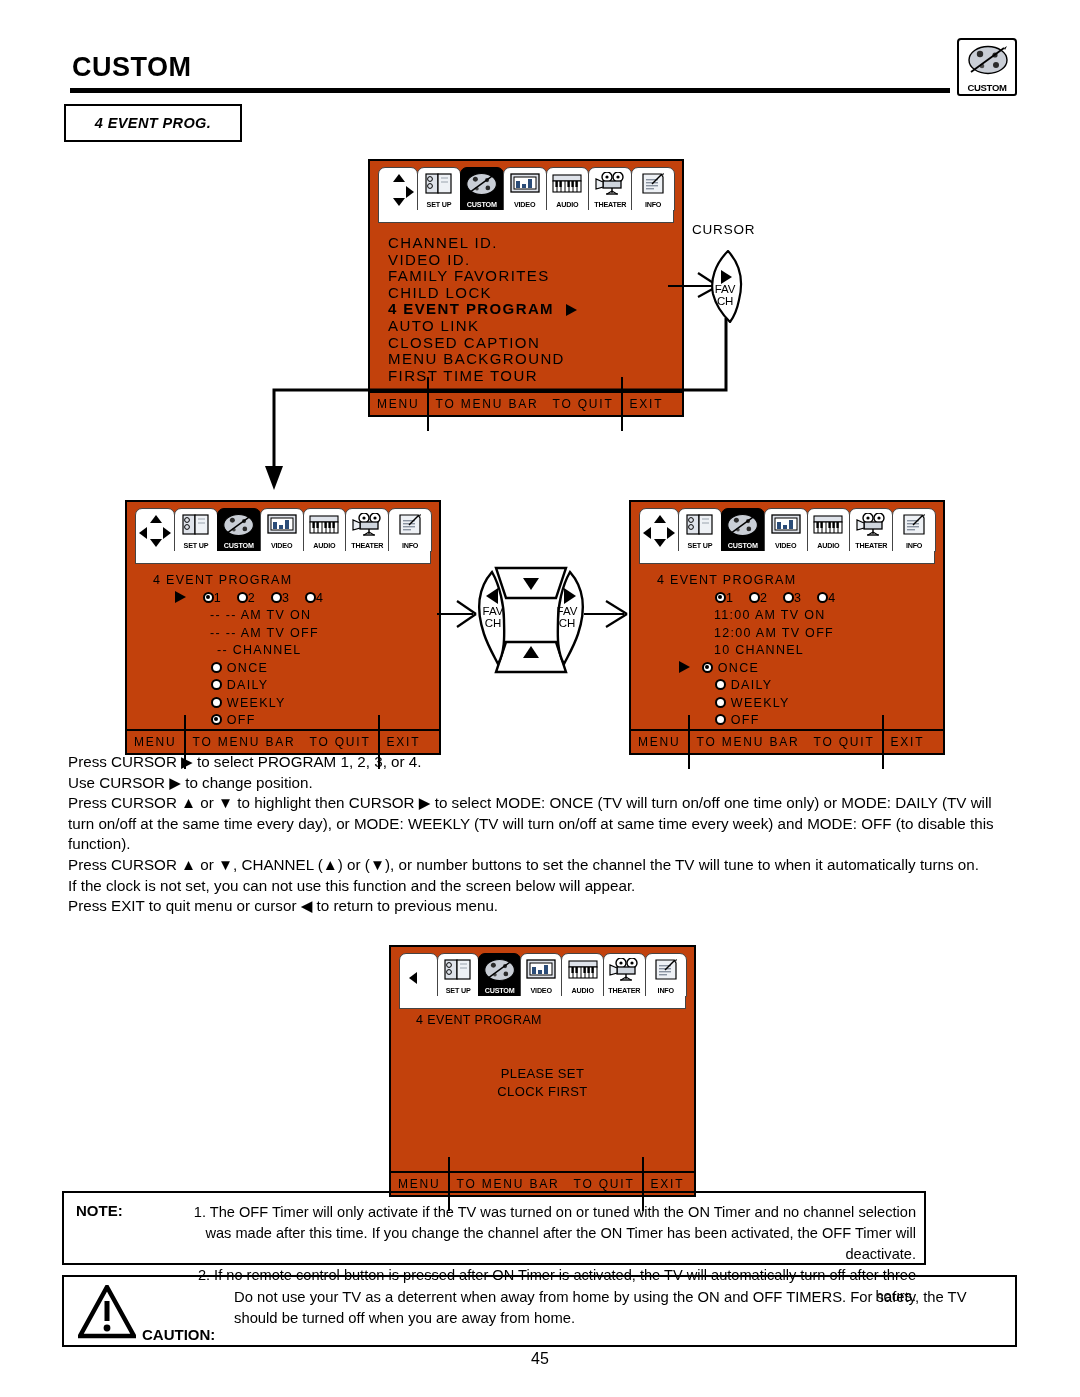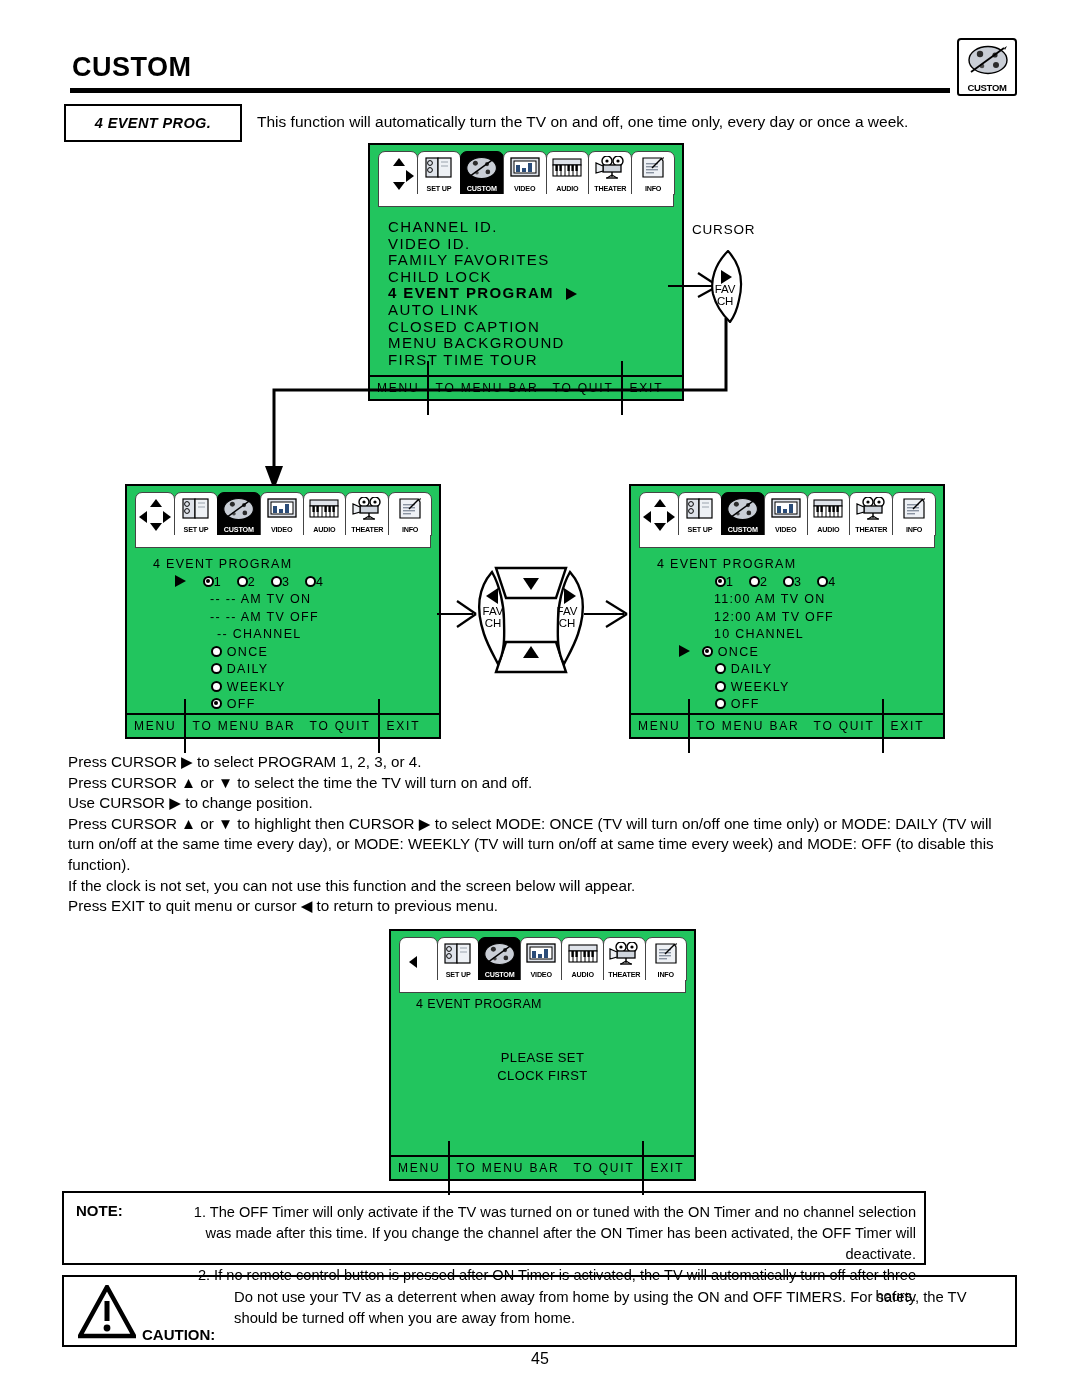--- a/index.html
+++ b/index.html
@@ -40,21 +40,21 @@
     border:2.5px solid #000;box-sizing:border-box;
     display:flex;align-items:center;justify-content:center;
     font-size:14.5px;font-weight:bold;letter-spacing:.4px;font-style:italic;
   }
   .intro{
     position:absolute;left:257px;top:113px;font-size:15.5px;
   }
 
   
   .osd{
-    position:absolute;border:2.5px solid #000;background:#22c55e;box-sizing:border-box;
+    position:absolute;border:2.5px solid #000;background:#c2410c;box-sizing:border-box;margin-top:16px;
   }
   .menubar{
     position:absolute;left:8px;top:6px;right:8px;height:56px;
   }
   .tabrow{display:flex;align-items:flex-end;height:44px;}
   .tab{
     width:46px;height:44px;border:1.6px solid #444;border-radius:7px 7px 0 0;
     background:#fff;box-sizing:border-box;position:relative;margin-right:-1px;
     display:flex;flex-direction:column;align-items:center;justify-content:flex-end;
   }
@@ -172,21 +172,20 @@
       <circle cx="27" cy="10" r="2.6" fill="#2b2b2b"></circle>
       <circle cx="28" cy="20" r="3.0" fill="#2b2b2b"></circle>
       <circle cx="14" cy="21" r="2.3" fill="#4a4a4a"></circle>
       <line x1="3" y1="27" x2="36" y2="3" stroke="#000" stroke-width="1.8"></line>
       <polygon points="36,3 39,1 37,5" fill="#000"></polygon>
     </svg>
     <div class="lbl">CUSTOM</div>
   </div>
 
   <div class="prog-box">4 EVENT PROG.</div>
-  <div class="intro">This function will automatically turn the TV on and off, one time only, every day or once a week.</div>
 
   <div class="osd" style="left:368px;top:143px;width:316px;height:258px;">
     <div class="menubar">
       <div class="tabrow">
         <div class="tab first">
           <div class="glyph" style="top:5px;height:34px;">
             <div class="arrcluster">
               <i class="ar-up"></i>
                 <i class="ar-rt"></i>
                 <i class="ar-dn"></i>
@@ -656,23 +655,23 @@
     <div class="osd-foot">
       <span>MENU</span>
       <span class="div">TO MENU BAR</span>
       <span>TO QUIT</span>
       <span class="div">EXIT</span>
     </div>
   </div>
 
   <div class="instr">
     <p>Press CURSOR ▶ to select PROGRAM 1, 2, 3, or 4.</p>
-    <p>Press CURSOR ▲ or ▼ to select the time the TV will turn on and off.</p>
     <p>Use CURSOR ▶ to change position.</p>
     <p>Press CURSOR ▲ or ▼ to highlight then CURSOR ▶ to select MODE: ONCE (TV will turn on/off one time only) or MODE: DAILY (TV will turn on/off at the same time every day), or MODE: WEEKLY (TV will turn on/off at same time every week) and MODE: OFF (to disable this function).</p>
+    <p>Press CURSOR ▲ or ▼, CHANNEL (▲) or (▼), or number buttons to set the channel the TV will tune to when it automatically turns on.</p>
     <p>If the clock is not set, you can not use this function and the screen below will appear.</p>
     <p>Press EXIT to quit menu or cursor ◀ to return to previous menu.</p>
   </div>
 
   <div class="osd" style="left:389px;top:929px;width:307px;height:252px;">
     <div class="menubar">
       <div class="tabrow">
         <div class="tab first">
           <div class="glyph" style="top:5px;height:34px;">
             <div class="arrcluster">

